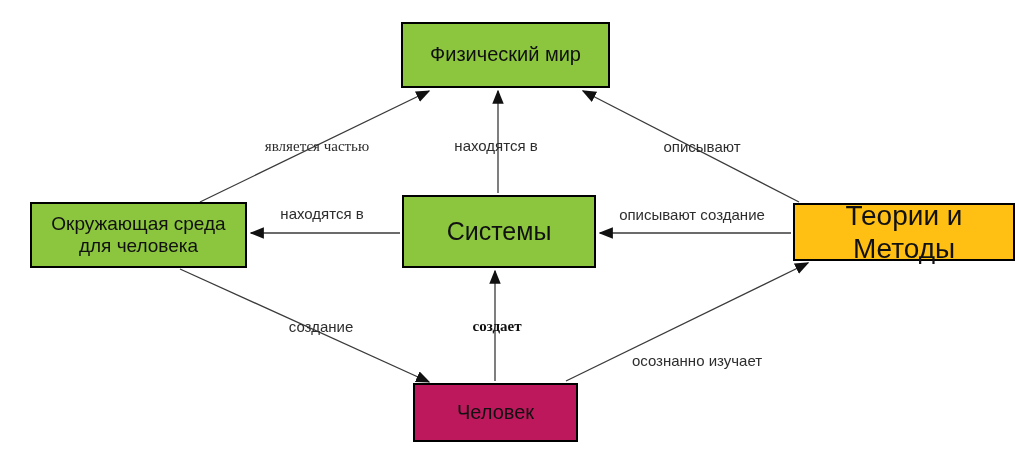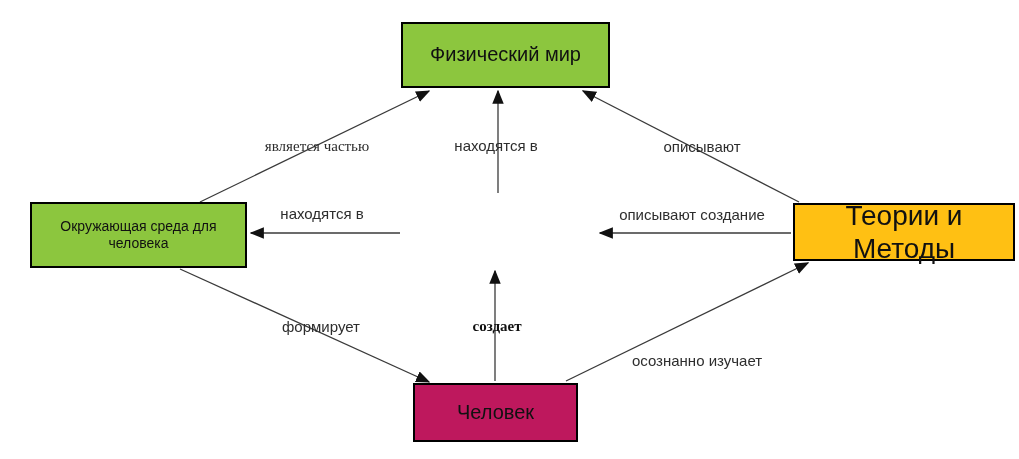--- a/index.html
+++ b/index.html
@@ -17,21 +17,21 @@
     text-align:center;
     border:2px solid #000000;
     color:#111111;
     box-sizing:border-box;
     line-height:1.18;
     padding:2px 5px;
   }
   .node.green{background:#8CC63E;}
   .node.orange{background:#FFC013;}
   #node-physical{left:401px;top:22px;width:209px;height:66px;font-size:20px;}
-  #node-environment{left:30px;top:202px;width:217px;height:66px;font-size:14px;}
+  #node-environment{left:30px;top:202px;width:217px;height:66px;font-size:19px;}
   #node-systems{left:402px;top:195px;width:194px;height:73px;font-size:25px;}
   #node-theories{left:793px;top:203px;width:222px;height:58px;font-size:28px;}
   #node-human{left:413px;top:383px;width:165px;height:59px;font-size:20px;}
   .edge-label{
     position:absolute;
     transform:translate(-50%,-50%);
     font-size:15px;
     color:#2d2d2d;
     white-space:nowrap;
     background:transparent;
@@ -54,25 +54,26 @@
     <line x1="799" y1="202" x2="583" y2="91" stroke="#3A3A3A" stroke-width="1.3" marker-end="url(#arw)"></line>
     <line x1="400" y1="233" x2="251" y2="233" stroke="#3A3A3A" stroke-width="1.3" marker-end="url(#arw)"></line>
     <line x1="791" y1="233" x2="600" y2="233" stroke="#3A3A3A" stroke-width="1.3" marker-end="url(#arw)"></line>
     <line x1="180" y1="269" x2="429" y2="382" stroke="#3A3A3A" stroke-width="1.3" marker-end="url(#arw)"></line>
     <line x1="495" y1="381" x2="495" y2="271" stroke="#3A3A3A" stroke-width="1.3" marker-end="url(#arw)"></line>
     <line x1="566" y1="381" x2="808" y2="263" stroke="#3A3A3A" stroke-width="1.3" marker-end="url(#arw)"></line>
   </svg>
 
   <div class="node green" id="node-physical" style="background-color: rgb(140, 198, 62);">Физический мир</div>
   <div class="node green" id="node-environment" style="background-color: rgb(140, 198, 62);">Окружающая среда для человека</div>
+  <div class="node green" id="node-systems" style="background-color: rgb(140, 198, 62);">Системы</div>
   <div class="node orange" id="node-theories" style="background-color: rgb(255, 192, 19);">Теории и Методы</div>
   <div class="node green" id="node-human" style="background-color: #be185d;">Человек</div>
 
   <span class="edge-label" style="left:317px;top:146px;font-family:Liberation Serif, serif;">является частью</span>
   <span class="edge-label" style="left:496px;top:145px;">находятся в</span>
   <span class="edge-label" style="left:702px;top:146px;">описывают</span>
   <span class="edge-label" style="left:322px;top:213px;">находятся в</span>
   <span class="edge-label" style="left:692px;top:214px;">описывают создание</span>
-  <span class="edge-label" style="left:321px;top:326px;">формирует</span>
+  <span class="edge-label" style="left:321px;top:326px;">создание</span>
   <span class="edge-label bold" style="left:497px;top:326px;font-family:Liberation Serif, serif;">создает</span>
   <span class="edge-label" style="left:697px;top:324px;margin-top:36px;">осознанно изучает</span>
 
 </div>
 
 </body></html>

